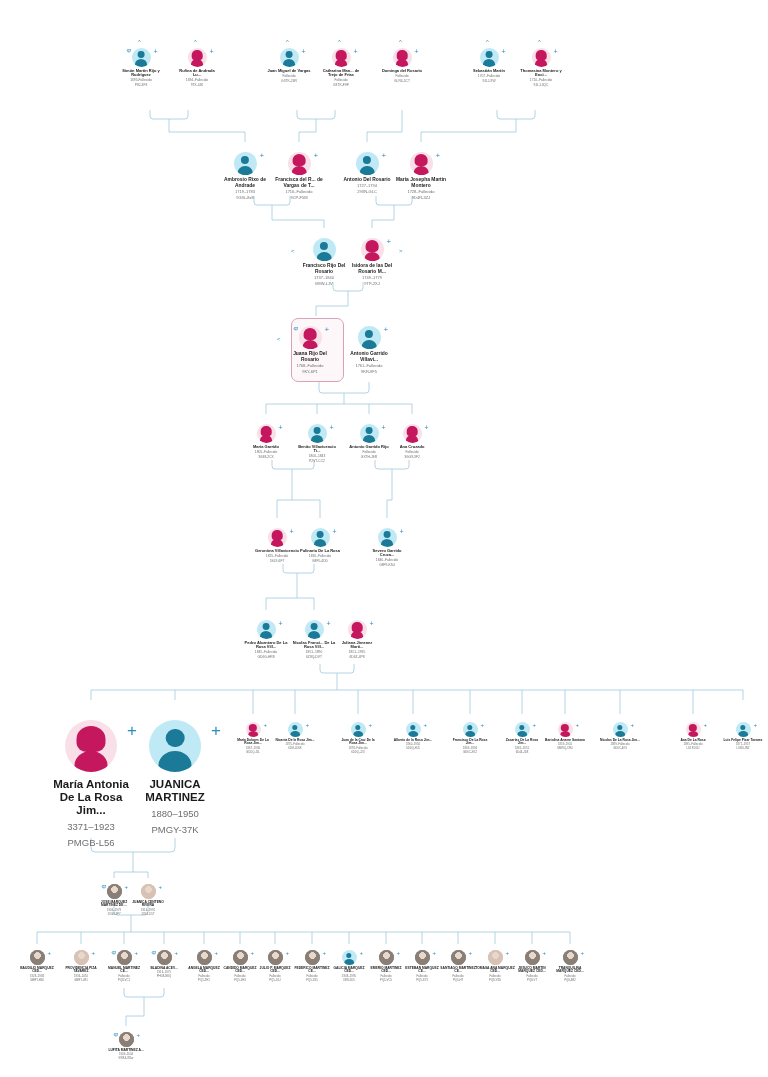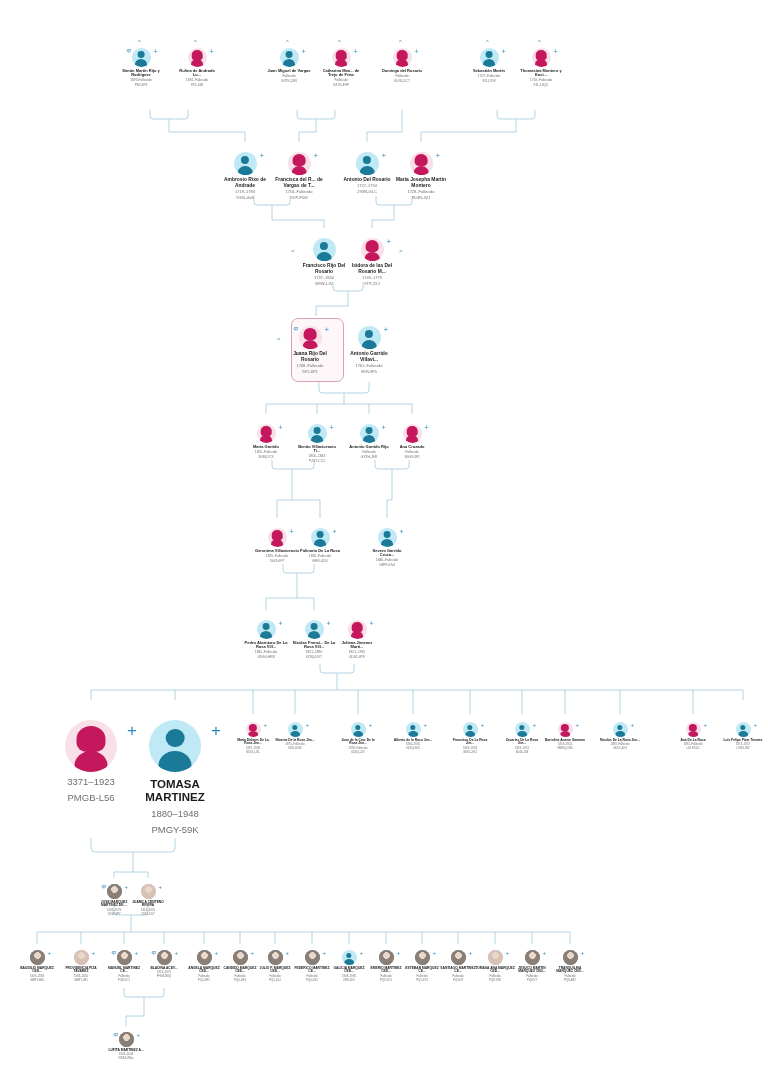--- a/index.html
+++ b/index.html
@@ -557,34 +557,35 @@
         <span class="plus" style="left: 34.5px; top: 0px;">+</span>
       </div>
       <div class="node sz-hero" style="left: 91px; top: 720px; width: 92px;">
         <div class="avatar-wrap">
           <span class="avatar f">
             <span class="hair"></span>
             <span class="body"></span>
             <span class="head" style="z-index:2"></span>
           </span>
         </div>
+        <div class="nm">María Antonia De La Rosa Jim...</div>
         <div class="dt">3371–1923</div>
         <div class="pid">PMGB-L56</div>
         <span class="plus" style="left: 82px; top: 2px;">+</span>
       </div>
       <div class="node sz-hero" style="left: 175px; top: 720px; width: 92px;">
         <div class="avatar-wrap">
           <span class="avatar m">
             <span class="head"></span>
             <span class="body"></span>
           </span>
         </div>
-        <div class="nm">TOMASA MARTINEZ</div>
-        <div class="dt">1880–1948</div>
-        <div class="pid">PMGY-59K</div>
+        <div class="nm">JUANICA MARTINEZ</div>
+        <div class="dt">1880–1950</div>
+        <div class="pid">PMGY-37K</div>
         <span class="plus" style="left: 82px; top: 2px;">+</span>
       </div>
       <div class="node sz-xs" style="left: 253px; top: 722px; width: 40px;">
         <div class="avatar-wrap">
           <span class="avatar f">
             <span class="hair"></span>
             <span class="body"></span>
             <span class="head" style="z-index:2"></span>
           </span>
         </div>

